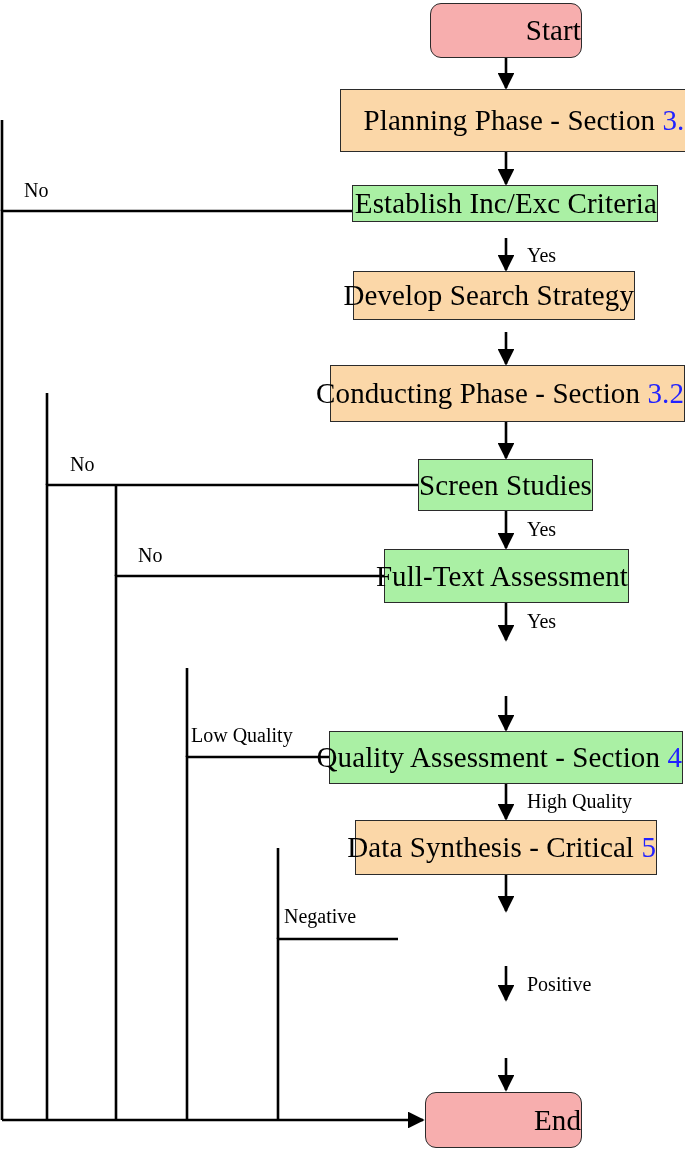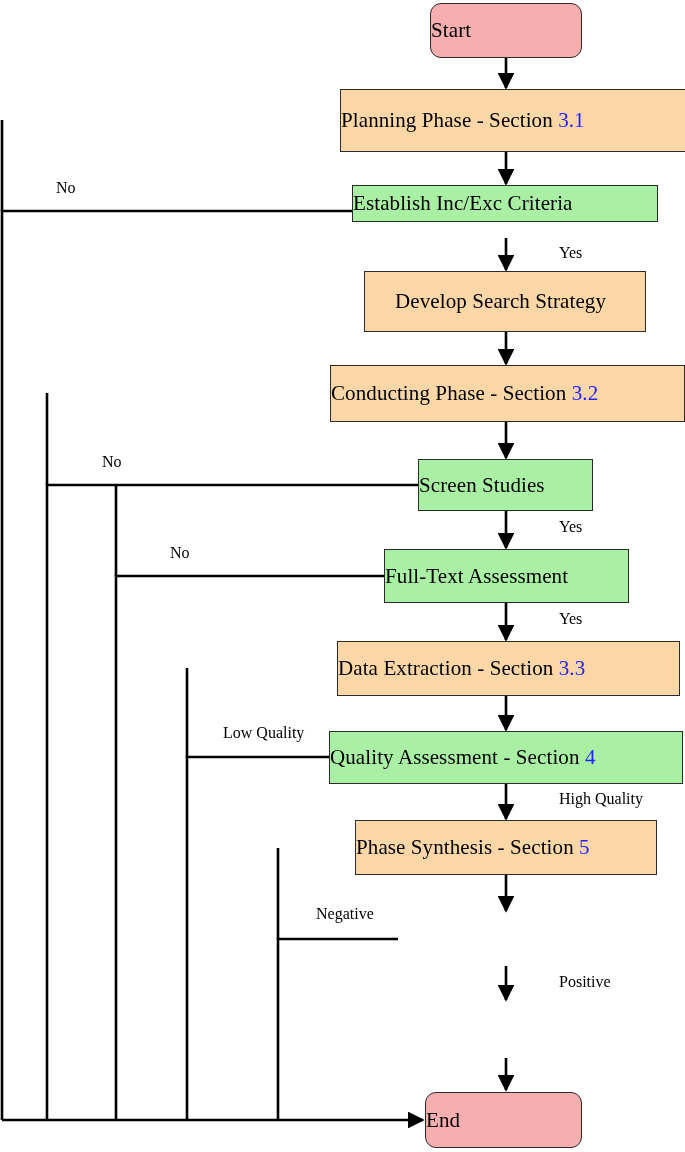--- a/index.html
+++ b/index.html
@@ -21,39 +21,38 @@
     top: 0;
     width: 685px;
     height: 1152px;
   }
   .node {
     position: absolute;
     box-sizing: border-box;
     border: 1.4px solid #2b2b2b;
     display: flex;
     align-items: center;
-    justify-content: flex-start;
-    font-size: 21px;
+    justify-content: flex-end;
+    font-size: 29px;
     color: #000000;
     line-height: 1;
     white-space: nowrap;
     letter-spacing: 0.1px;
   }
   .node-process { background: #fbd7a8; }
   .node-decision { background: #aaf0a4; }
   .node-terminal { background: #f7aeae; border-radius: 11px; }
   .node-label { display: inline-block; }
   .sec-ref { color: #2222ff; }
   .edge-label {
     position: absolute;
-    font-size: 16px;
+    font-size: 20px;
     color: #000000;
     white-space: nowrap;
     line-height: 1;
-    margin-left: 32px;
   }
 </style>
 </head>
 <body>
 
 <div id="canvas">
 
   <svg id="flow-svg" viewBox="0 0 685 1152" xmlns="http://www.w3.org/2000/svg">
     <defs>
       <marker id="arrow" viewBox="0 0 10 10" refX="9" refY="5" markerWidth="6.5" markerHeight="6.5" orient="auto-start-reverse">
@@ -101,46 +100,43 @@
   </div>
 
   <div class="node node-process" style="left:340px; top:89px; width:360px; height:63px;">
     <span class="node-label"><span>Planning Phase - Section </span><span class="sec-ref">3.1</span></span>
   </div>
 
   <div class="node node-decision" style="left:352px; top:185px; width:306px; height:37px;">
     <span class="node-label">Establish Inc/Exc Criteria</span>
   </div>
 
-  <div class="node node-process" style="left:364px; top:271px; width:282px; height:61px;padding-left:30px;">
+  <div class="node node-process" style="left:353px; top:271px; width:282px; height:49px;padding-left:30px;">
     <span class="node-label">Develop Search Strategy</span>
   </div>
 
   <div class="node node-process" style="left:330px; top:365px; width:355px; height:57px;">
     <span class="node-label"><span>Conducting Phase - Section </span><span class="sec-ref">3.2</span></span>
   </div>
 
   <div class="node node-decision" style="left:418px; top:459px; width:175px; height:52px;">
     <span class="node-label">Screen Studies</span>
   </div>
 
   <div class="node node-decision" style="left:384px; top:549px; width:245px; height:54px;">
     <span class="node-label">Full-Text Assessment</span>
   </div>
 
-  <div class="node node-process" style="left:337px; top:641px; width:343px; height:55px;">
-    <span class="node-label"><span>Data Extraction - Section </span><span class="sec-ref">3.3</span></span>
-  </div>
 
   <div class="node node-decision" style="left:329px; top:731px; width:354px; height:53px;">
     <span class="node-label"><span>Quality Assessment - Section </span><span class="sec-ref">4</span></span>
   </div>
 
   <div class="node node-process" style="left:355px; top:820px; width:302px; height:55px;">
-    <span class="node-label"><span>Phase Synthesis - Section </span><span class="sec-ref">5</span></span>
+    <span class="node-label"><span>Data Synthesis - Critical </span><span class="sec-ref">5</span></span>
   </div>
 
 
 
   <div class="node node-terminal" style="left:425px; top:1092px; width:157px; height:56px;">
     <span class="node-label">End</span>
   </div>
 
   <div class="edge-label" style="left:24px; top:180px;">No</div>
 

